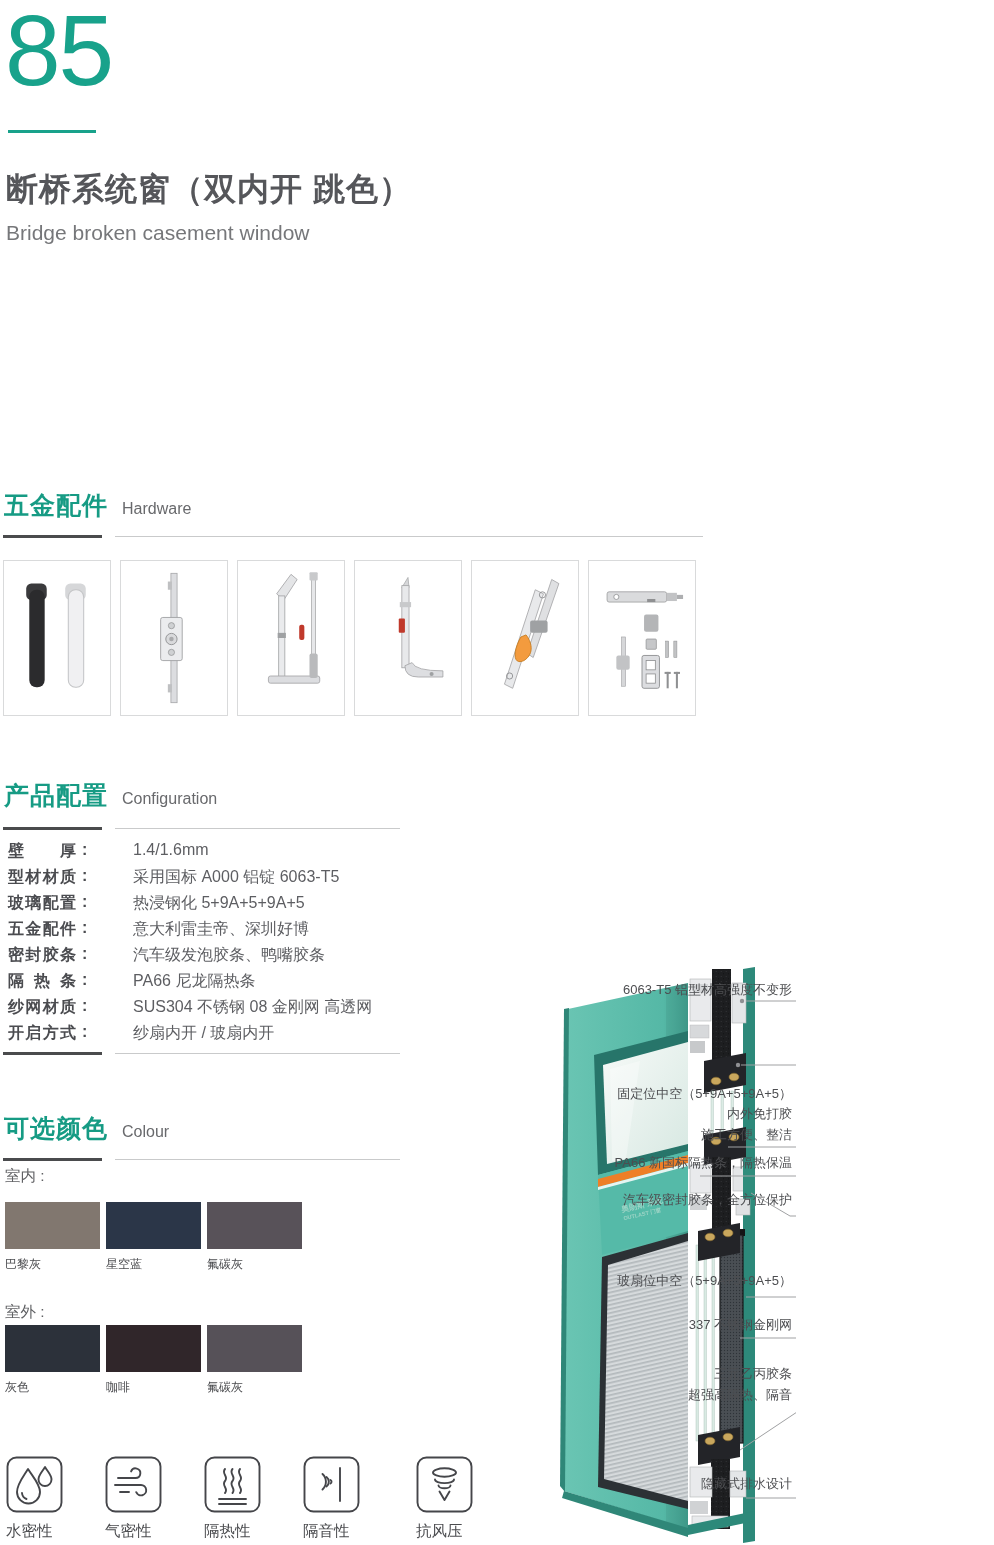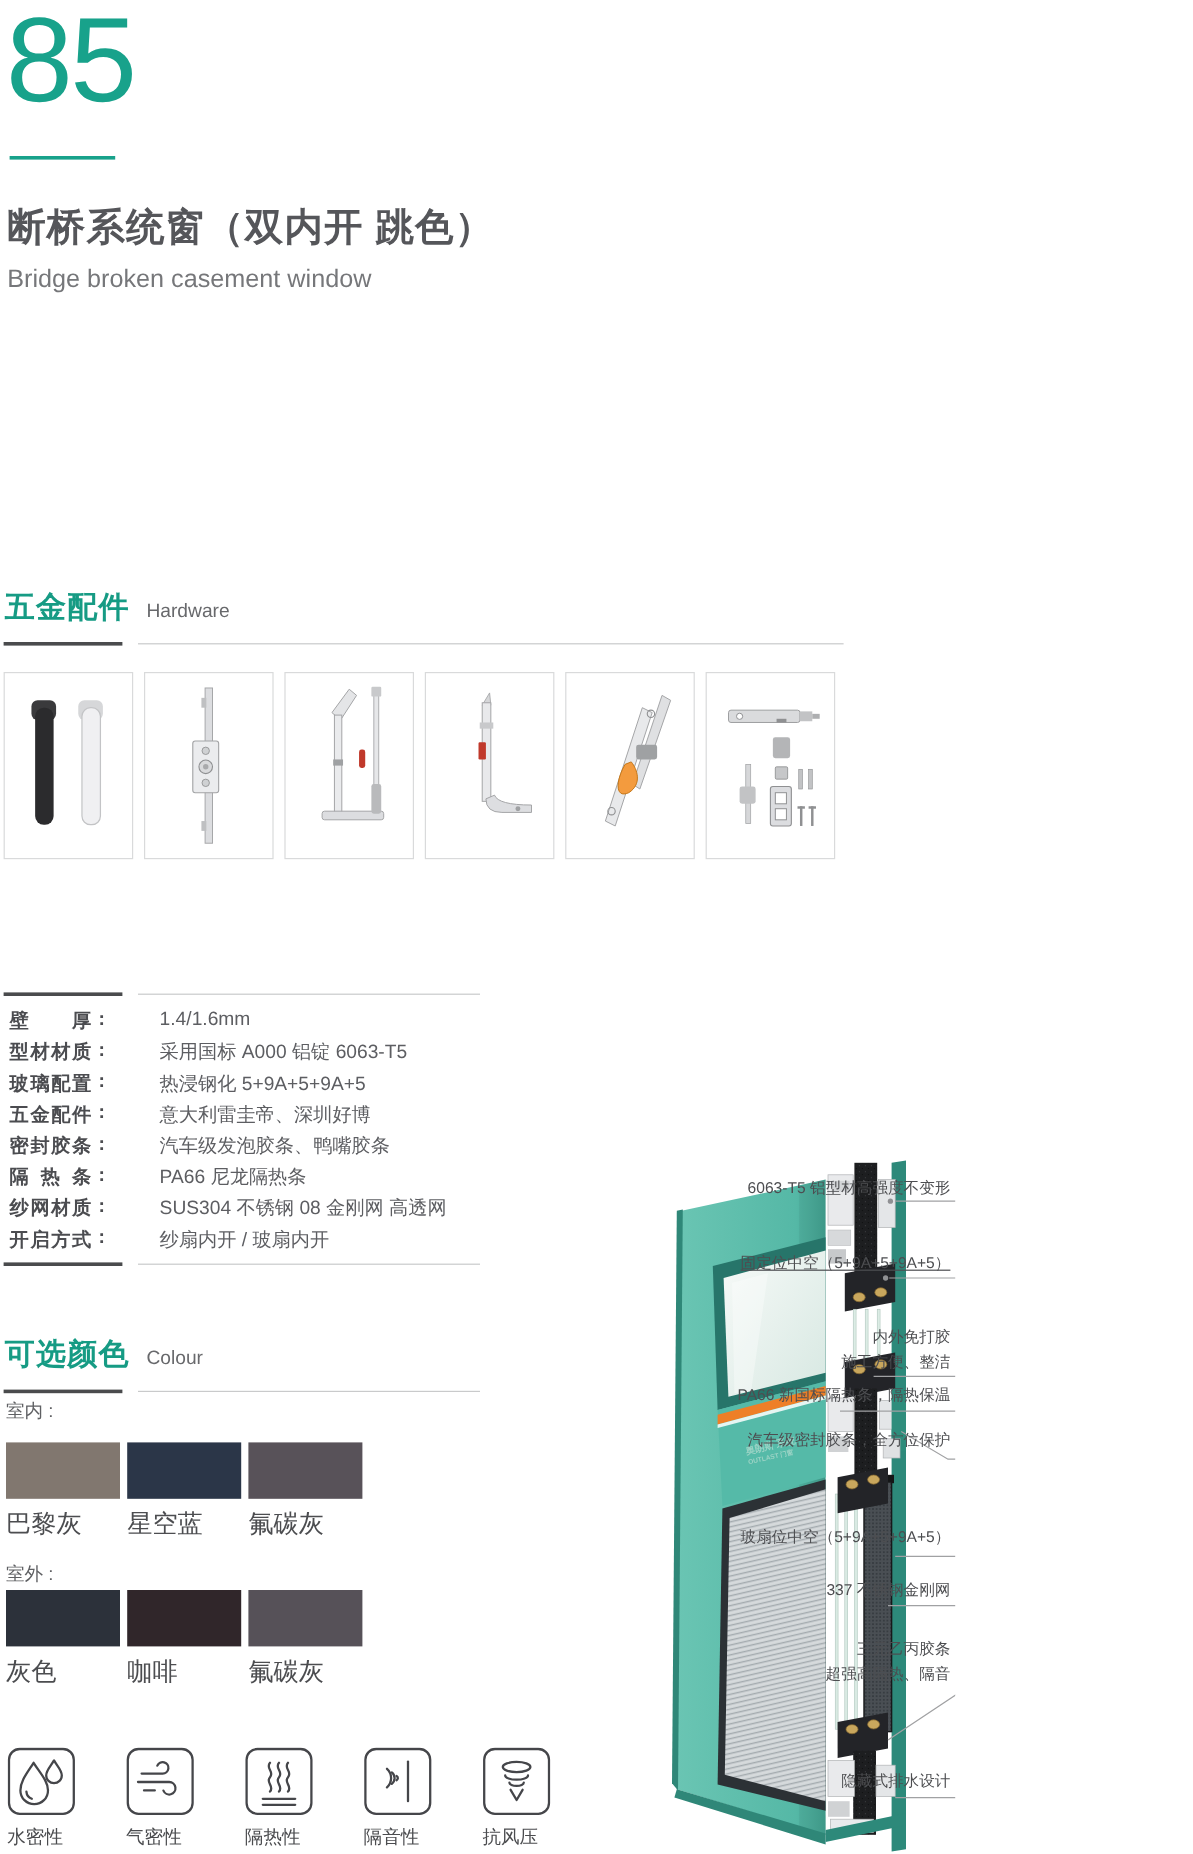--- a/index.html
+++ b/index.html
@@ -23,21 +23,21 @@
   .hw-box svg{width:100%;height:100%;}
 
   .cfg-rows{left:8px;top:841px;width:420px;}
   .cfg-row{position:relative;height:26px;font-size:16px;}
   .cfg-label{position:absolute;left:0;width:68px;display:inline-block;text-align:justify;text-align-last:justify;font-weight:700;color:#4b4c50;white-space:nowrap;}
   .cfg-colon{position:absolute;left:74px;font-weight:700;color:#4b4c50;}
   .cfg-value{position:absolute;left:125px;color:#5d5e62;white-space:nowrap;}
 
   .grp-label{font-size:15.5px;color:#5f6063;}
   .swatch{width:95px;height:47px;}
-  .swatch-name{font-size:21px;color:#4c4d50;}
+  .swatch-name{font-size:12px;color:#4c4d50;}
 
   .perf{width:57px;}
   .perf svg{display:block;}
   .perf-label{margin-top:8px;font-size:15.5px;color:#4b4c4f;white-space:nowrap;}
 
   .callout{position:absolute;right:4px;text-align:right;font-size:13px;color:#4d4e51;line-height:21px;white-space:nowrap;z-index:3;}
   .figure-svg{left:540px;top:965px;z-index:1;}
   .leader-svg{left:540px;top:965px;z-index:2;pointer-events:none;}
 </style>
 </head>
@@ -127,20 +127,24 @@
         <rect x="73" y="78" width="3" height="16" fill="#c2c3c5" stroke="#8f9092" stroke-width="0.5"></rect>
         <rect x="81" y="78" width="3" height="16" fill="#c2c3c5" stroke="#8f9092" stroke-width="0.5"></rect>
         <line x1="75" y1="108" x2="75" y2="124" stroke="#8f9092" stroke-width="2"></line>
         <line x1="72" y1="109" x2="78" y2="109" stroke="#8f9092" stroke-width="2"></line>
         <line x1="84" y1="108" x2="84" y2="124" stroke="#8f9092" stroke-width="2"></line>
         <line x1="81" y1="109" x2="87" y2="109" stroke="#8f9092" stroke-width="2"></line>
       </svg>
     </div>
   </div>
 
+  <div class="abs sec-head" style="left:4px;top:779px;">
+    <span class="zh">产品配置</span>
+    <span class="en">Configuration</span>
+  </div>
   <div class="abs rule-dark" style="left:3px;top:827px;width:99px;"></div>
   <div class="abs rule-light" style="left:115px;top:828px;width:285px;"></div>
 
   <div class="abs cfg-rows">
     <div class="cfg-row">
       <span class="cfg-label">壁厚</span>
         <span class="cfg-colon">:</span>
       <span class="cfg-value">1.4/1.6mm</span>
     </div>
     <div class="cfg-row">
@@ -237,21 +241,21 @@
   <div class="abs perf" style="left:303px;top:1456px;">
     <svg width="57" height="57" viewBox="0 0 57 57" fill="none" stroke="#45464a" stroke-width="1.9" stroke-linecap="round" stroke-linejoin="round">
       <rect x="1.5" y="1.5" width="54" height="54" rx="9"></rect>
       <line x1="37" y1="12" x2="37" y2="45"></line>
       <path d="M27.5,24 a2,2 0 0 1 0,3.5"></path>
       <path d="M23.5,21 a6,6 0 0 1 0,9.5"></path>
       <path d="M19.5,18 a10.5,10.5 0 0 1 0,15.5"></path>
     </svg>
     <div class="perf-label">隔音性</div>
   </div>
-  <div class="abs perf" style="left:402px;top:1456px;">
+  <div class="abs perf" style="left:416px;top:1456px;">
     <svg width="57" height="57" viewBox="0 0 57 57" fill="none" stroke="#45464a" stroke-width="1.9" stroke-linecap="round" stroke-linejoin="round">
       <rect x="1.5" y="1.5" width="54" height="54" rx="9"></rect>
       <ellipse cx="28.5" cy="16.5" rx="11.5" ry="4.2"></ellipse>
       <path d="M19,23.5 a9.5,3.6 0 0 0 19,0"></path>
       <path d="M22.5,29.5 a6,2.8 0 0 0 12,0"></path>
       <path d="M23.5,35.5 L28.5,44 L33.5,35.5"></path>
     </svg>
     <div class="perf-label">抗风压</div>
   </div>
 
@@ -359,21 +363,21 @@
       <polyline points="200,485 263,443 450,443"></polyline>
       <line x1="206" y1="533" x2="450" y2="533"></line>
     </g>
     <circle cx="202" cy="36" r="2.2" fill="#8f9093"></circle>
     <circle cx="198" cy="100" r="2.2" fill="#8f9093"></circle>
   </svg>
 
   <div class="callout" style="top:979px;">
     <span>6063-T5 铝型材高强度不变形</span>
   </div>
-  <div class="callout" style="top:1042px;text-decoration:underline;">
+  <div class="callout" style="top:1083px;">
     <span>固定位中空（5+9A+5+9A+5）</span>
   </div>
   <div class="callout" style="top:1103px;">
     <span style="display:block;">内外免打胶</span>
     <span style="display:block;">施工方便、整洁</span>
   </div>
   <div class="callout" style="top:1152px;">
     <span>PA66 新国标隔热条，隔热保温</span>
   </div>
   <div class="callout" style="top:1189px;">

